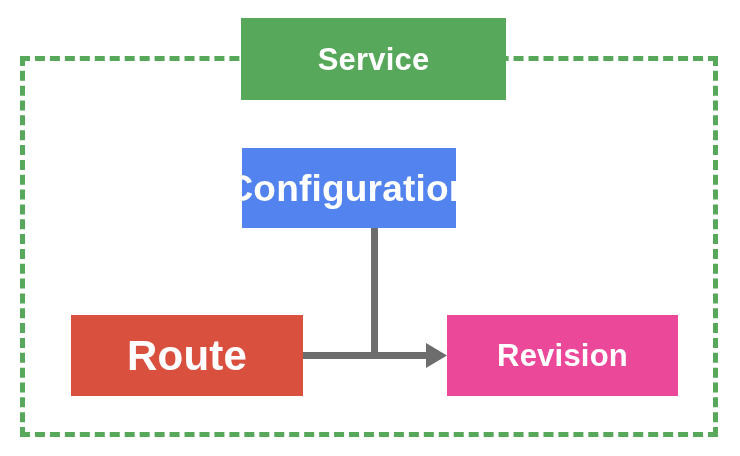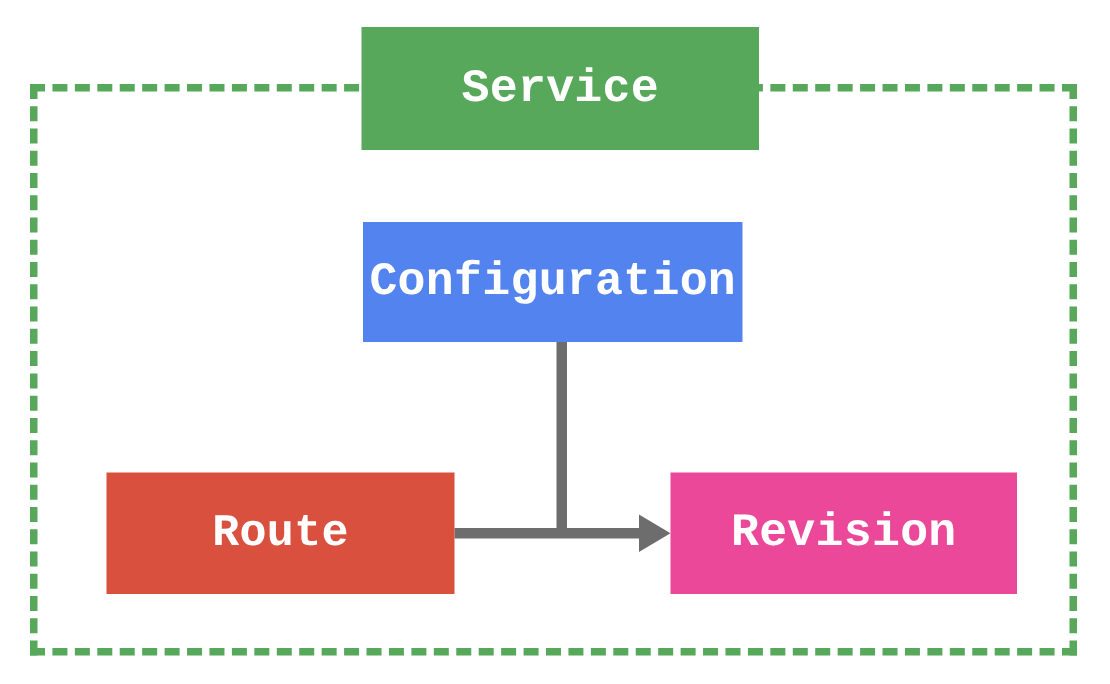--- a/index.html
+++ b/index.html
@@ -12,21 +12,20 @@
     height: 456px;
     background: #ffffff;
     font-family: "Liberation Sans", sans-serif;
     overflow: hidden;
   }
   #diagram-canvas {
     position: relative;
     width: 740px;
     height: 456px;
     background: #ffffff;
-    font-family: Liberation Mono, monospace;
   }
   
   .group-boundary {
     position: absolute;
     left: 20px;
     top: 56px;
     width: 698px;
     height: 381px;
     box-sizing: border-box;
     border: 5px dashed #57a85b;
@@ -63,32 +62,32 @@
     left: 241px;
     top: 18px;
     width: 265px;
     height: 82px;
     background: #57a85b;
     font-size: 31px;
   }
   .node-configuration {
     left: 242px;
     top: 148px;
-    width: 253px;
+    width: 214px;
     height: 80px;
     background: #5283ef;
-    font-size: 31px;
+    font-size: 37px;
   }
   .node-route {
     left: 71px;
     top: 315px;
     width: 232px;
     height: 81px;
     background: #d9503f;
-    font-size: 30px;
+    font-size: 42px;
   }
   .node-revision {
     left: 447px;
     top: 315px;
     width: 231px;
     height: 81px;
     background: #ec4899;
     font-size: 31px;
   }
 </style>

